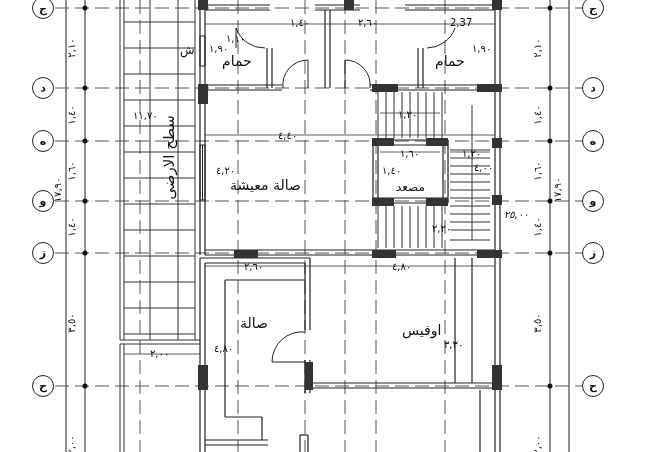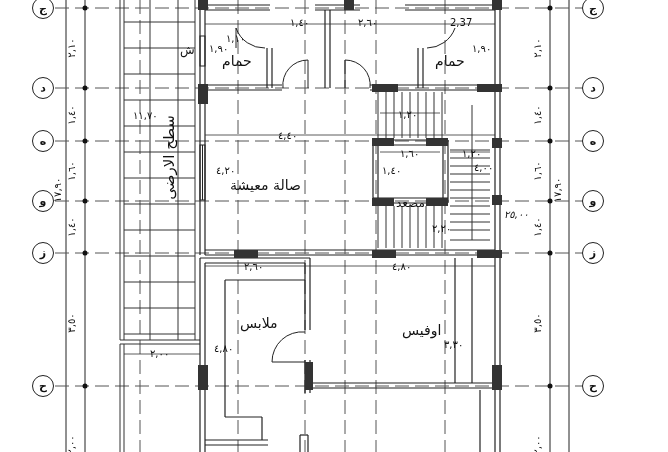--- a/index.html
+++ b/index.html
@@ -273,25 +273,25 @@
 
 <div class="lbl dim" style="left:278px; top:131px;">٤,٤٠</div>
 <div class="lbl dim" style="left:216px; top:166px;">٤,٢٠</div>
 <div class="lbl room" style="left:230px; top:178px;">صالة معيشة</div>
 
 <div class="lbl dim" style="left:398px; top:110px;">١,٢٠</div>
 <div class="lbl dim" style="left:400px; top:149px;">١,٦٠</div>
 <div class="lbl dim" style="left:462px; top:149px;">١,٢٠</div>
 <div class="lbl dim" style="left:474px; top:163px;">٤,٠٠</div>
 <div class="lbl dim" style="left:382px; top:166px;">١,٤٠</div>
-<div class="lbl room" style="left:396px; top:181px; font-size:12px;margin-top:16px;">مصعد</div>
+<div class="lbl room" style="left:396px; top:181px; font-size:12px;">مصعد</div>
 <div class="lbl dim" style="left:504px; top:210px;font-style:italic;">٢٥,٠٠</div>
 <div class="lbl dim" style="left:432px; top:224px;">٢,٢٠</div>
 
 <div class="lbl dim" style="left:244px; top:262px;">٢,٦٠</div>
-<div class="lbl room" style="left:240px; top:316px;">ملابس</div>
+<div class="lbl room" style="left:240px; top:316px;">صالة</div>
 <div class="lbl dim" style="left:214px; top:344px;">٤,٨٠</div>
 
 <div class="lbl dim" style="left:392px; top:262px;">٤,٨٠</div>
 <div class="lbl dim" style="left:444px; top:316px;margin-top:24px;">٣,٣٠</div>
 <div class="lbl room" style="left:402px; top:323px;">اوفيس</div>
 
 <div class="lbl dim" style="left:150px; top:349px;">٢,٠٠</div>
 
 </body></html>

